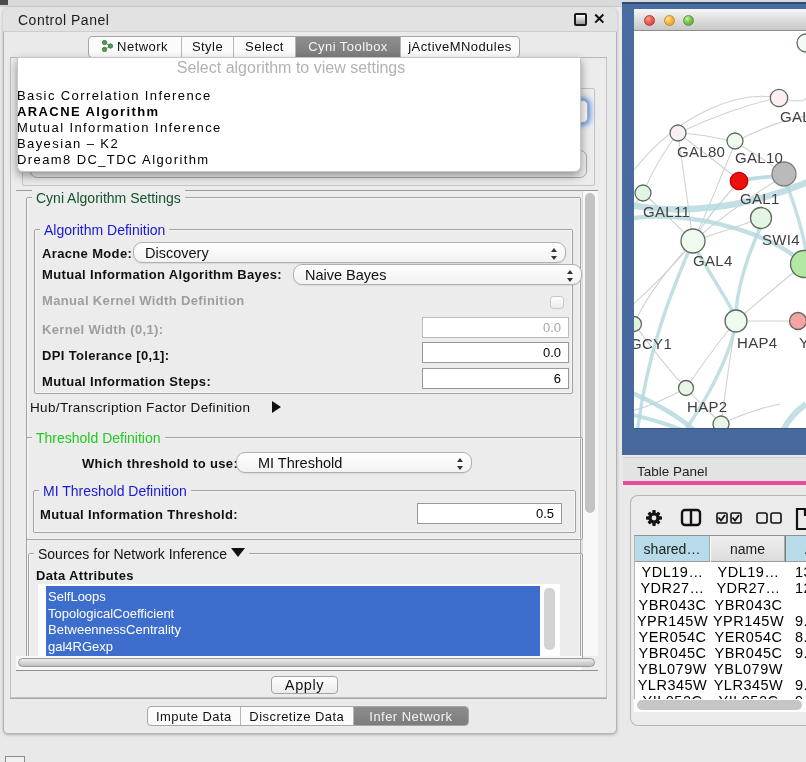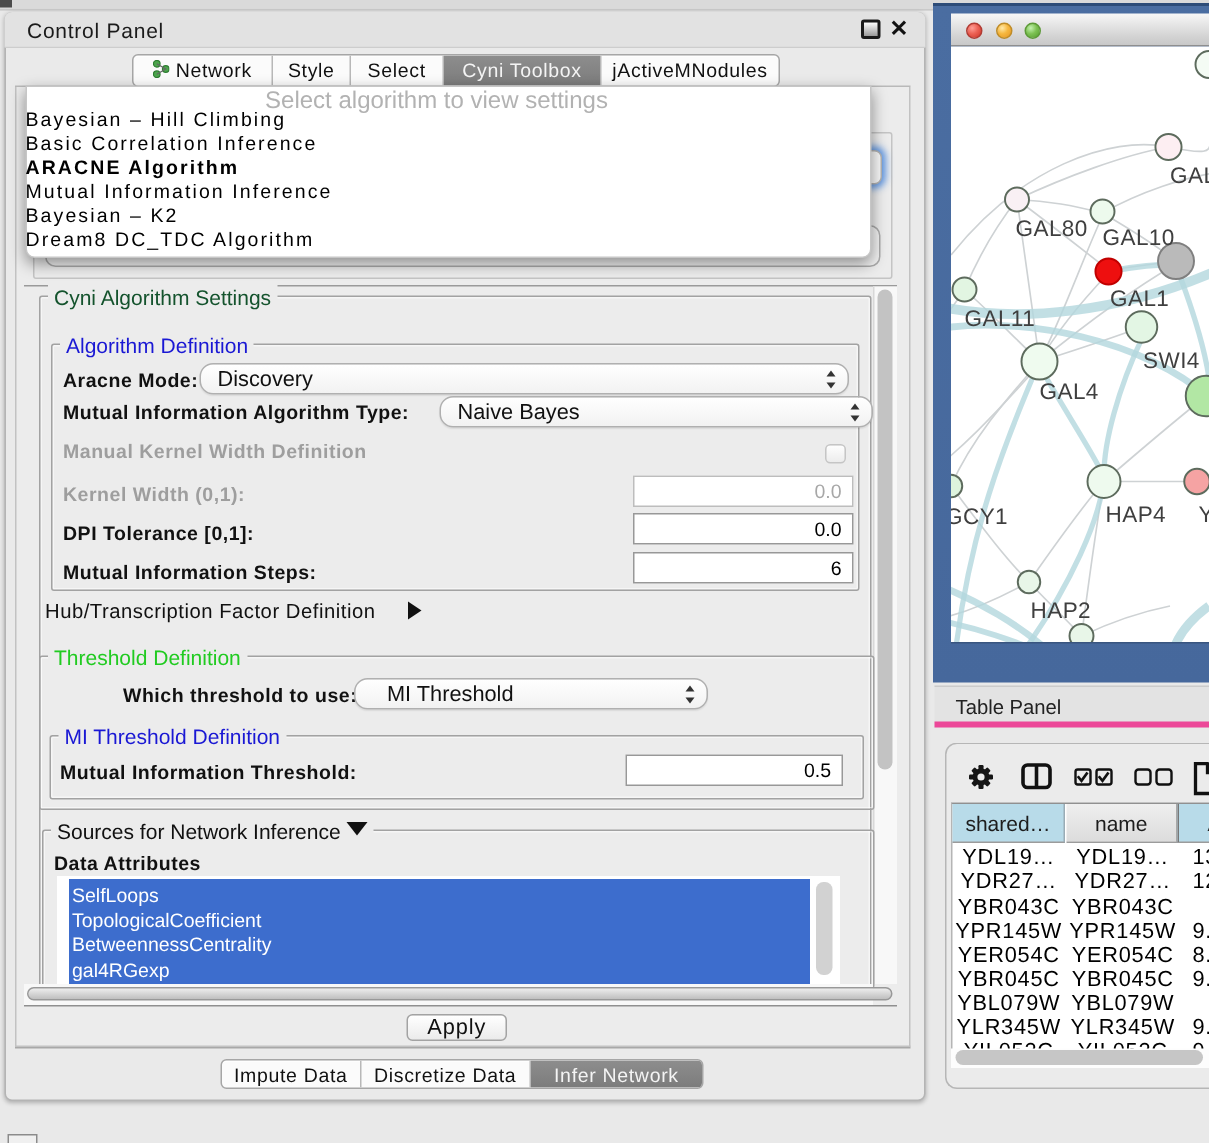--- a/index.html
+++ b/index.html
@@ -126,21 +126,21 @@
 
   <div class="abs group" style="left:34px; top:229px; width:539px; height:165px;"></div>
   <div class="gtitle" style="left:40px; top:222px; color:#1a18d4;">Algorithm Definition</div>
 
   <div class="lab" style="left:42px; top:246px;">Aracne Mode:</div>
   <div class="combo" style="left:133px; top:242px; width:433px;">Discovery<span class="arr"><svg width="8" height="14">
           <path d="M1 5 L4 1 L7 5 Z" fill="#333"></path>
           <path d="M1 9 L4 13 L7 9 Z" fill="#333"></path>
         </svg></span></div>
 
-  <div class="lab" style="left:42px; top:267px;">Mutual Information Algorithm Type:</div>
+  <div class="lab" style="left:42px; top:267px;">Mutual Information Algorithm Bayes:</div>
   <div class="combo" style="left:277px; top:264px; width:289px;margin-left:16px;">Naive Bayes<span class="arr"><svg width="8" height="14">
           <path d="M1 5 L4 1 L7 5 Z" fill="#333"></path>
           <path d="M1 9 L4 13 L7 9 Z" fill="#333"></path>
         </svg></span></div>
 
   <div class="lab dis" style="left:42px; top:293px;">Manual Kernel Width Definition</div>
   <div class="abs" id="cb1"></div>
 
   <div class="lab dis" style="left:42px; top:322px;">Kernel Width (0,1):</div>
   <div class="tf dis" style="left:422px; top:317px; width:147px;">0.0</div>
@@ -189,21 +189,20 @@
   <div class="abs" id="content-bottom"></div>
 
   <div class="abs seg" id="tabs-bottom">
     <div class="b1">Impute Data</div>
     <div class="b2">Discretize Data</div>
     <div class="b3 sel">Infer Network</div>
   </div>
 
   <div class="abs" id="popup">
     <div class="prompt">Select algorithm to view settings</div>
-    <div class="item" style="top:14px;">Bayesian – Hill Climbing</div>
     <div class="item" style="top:30px;">Basic Correlation Inference</div>
     <div class="item" style="top:46px; font-weight:bold;">ARACNE Algorithm</div>
     <div class="item" style="top:62px;">Mutual Information Inference</div>
     <div class="item" style="top:78px;">Bayesian – K2</div>
     <div class="item" style="top:94px;">Dream8 DC_TDC Algorithm</div>
   </div>
 
   <div class="abs" id="net"></div>
   <div class="abs" style="left:622px; top:2px; width:184px; height:2px; background:#2d4c78;"></div>
   <div class="abs" id="net-titlebar"></div>

